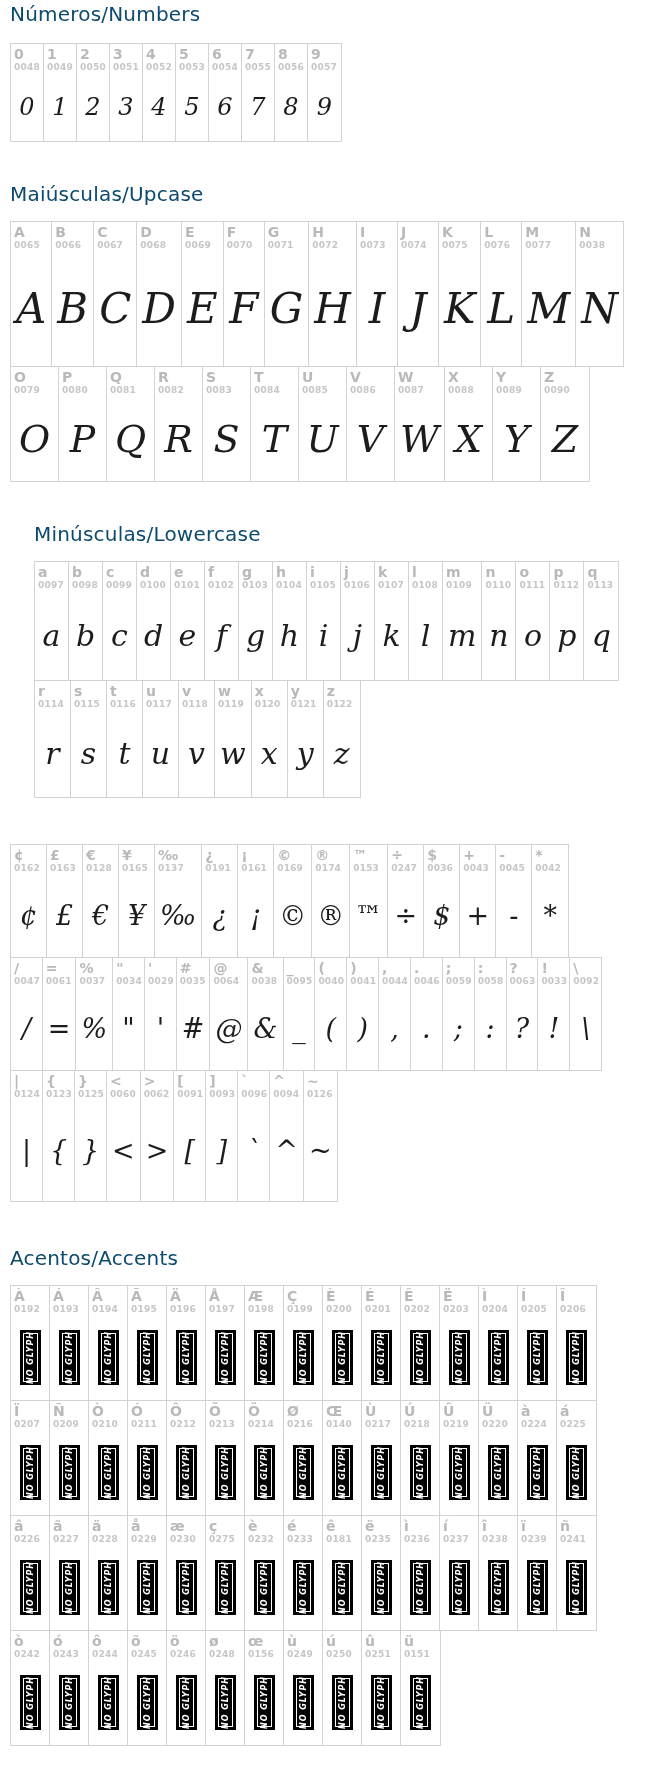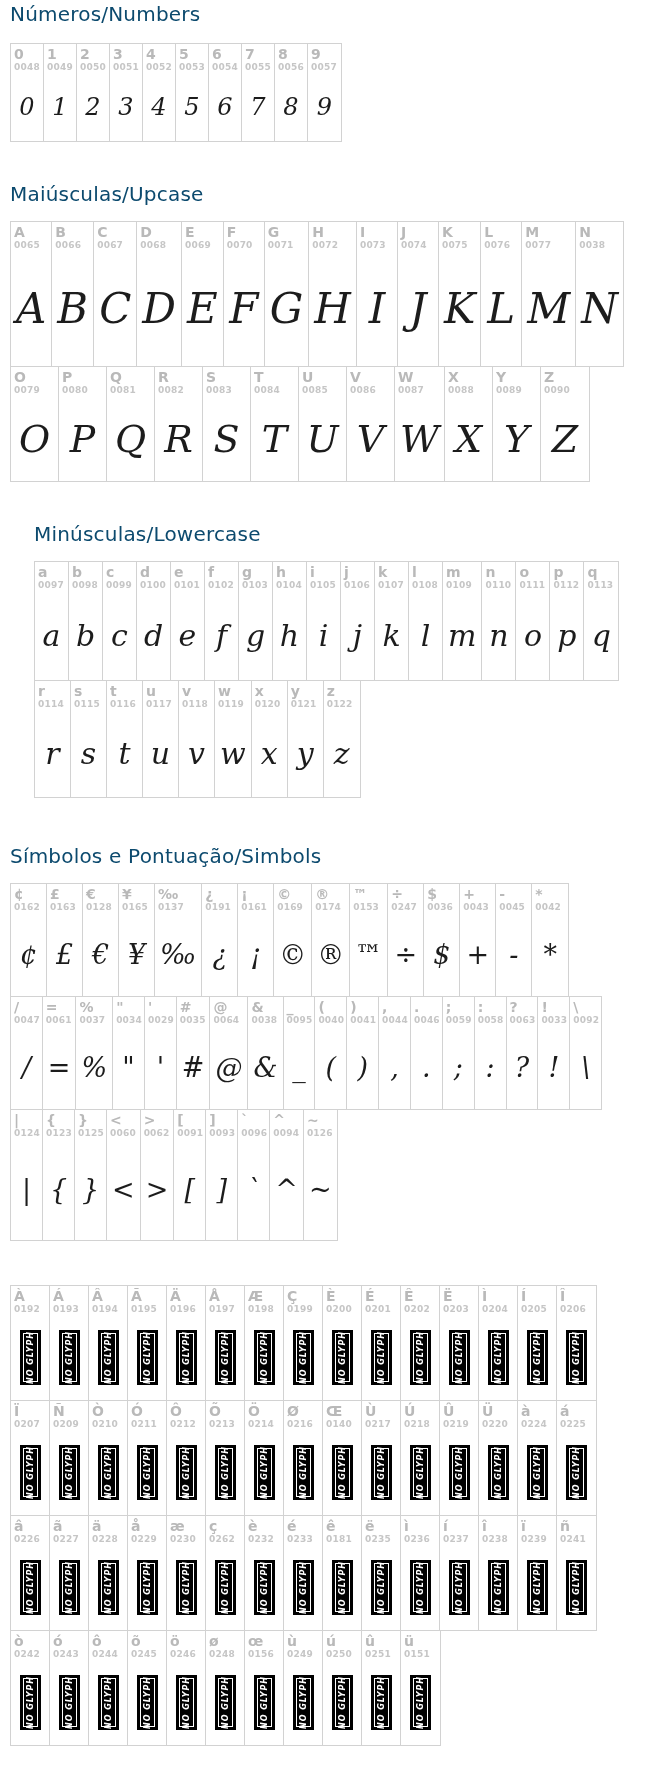--- a/index.html
+++ b/index.html
@@ -555,21 +555,20 @@
               <div class="cell-char">z</div>
               <div class="cell-code">0122</div>
             </div>
             <div class="cell-glyph">z</div>
           </div>
         </div>
       </div>
   </section>
 
   <section class="section sec-symbols">
-    <h2 class="section-title">Símbolos e Pontuação/Simbols</h2>
     <div class="rows">
         <div class="glyph-row row-0">
           <div class="cell">
             <div class="cell-head">
               <div class="cell-char">¢</div>
               <div class="cell-code">0162</div>
             </div>
             <div class="cell-glyph">¢</div>
           </div>
           <div class="cell">
@@ -868,20 +867,21 @@
               <div class="cell-char">~</div>
               <div class="cell-code">0126</div>
             </div>
             <div class="cell-glyph">~</div>
           </div>
         </div>
       </div>
   </section>
 
   <section class="section sec-accents">
+    <h2 class="section-title">Acentos/Accents</h2>
     <div class="rows">
         <div class="glyph-row row-0">
           <div class="cell">
             <div class="cell-head">
               <div class="cell-char">À</div>
               <div class="cell-code">0192</div>
             </div>
             <div class="cell-glyph">
               <div class="no-glyph-badge">NO GLYPH</div>
             </div>
@@ -1192,21 +1192,21 @@
               <div class="cell-char">æ</div>
               <div class="cell-code">0230</div>
             </div>
             <div class="cell-glyph">
               <div class="no-glyph-badge">NO GLYPH</div>
             </div>
           </div>
           <div class="cell">
             <div class="cell-head">
               <div class="cell-char">ç</div>
-              <div class="cell-code">0262</div>
+              <div class="cell-code">0275</div>
             </div>
             <div class="cell-glyph">
               <div class="no-glyph-badge">NO GLYPH</div>
             </div>
           </div>
           <div class="cell">
             <div class="cell-head">
               <div class="cell-char">è</div>
               <div class="cell-code">0232</div>
             </div>

